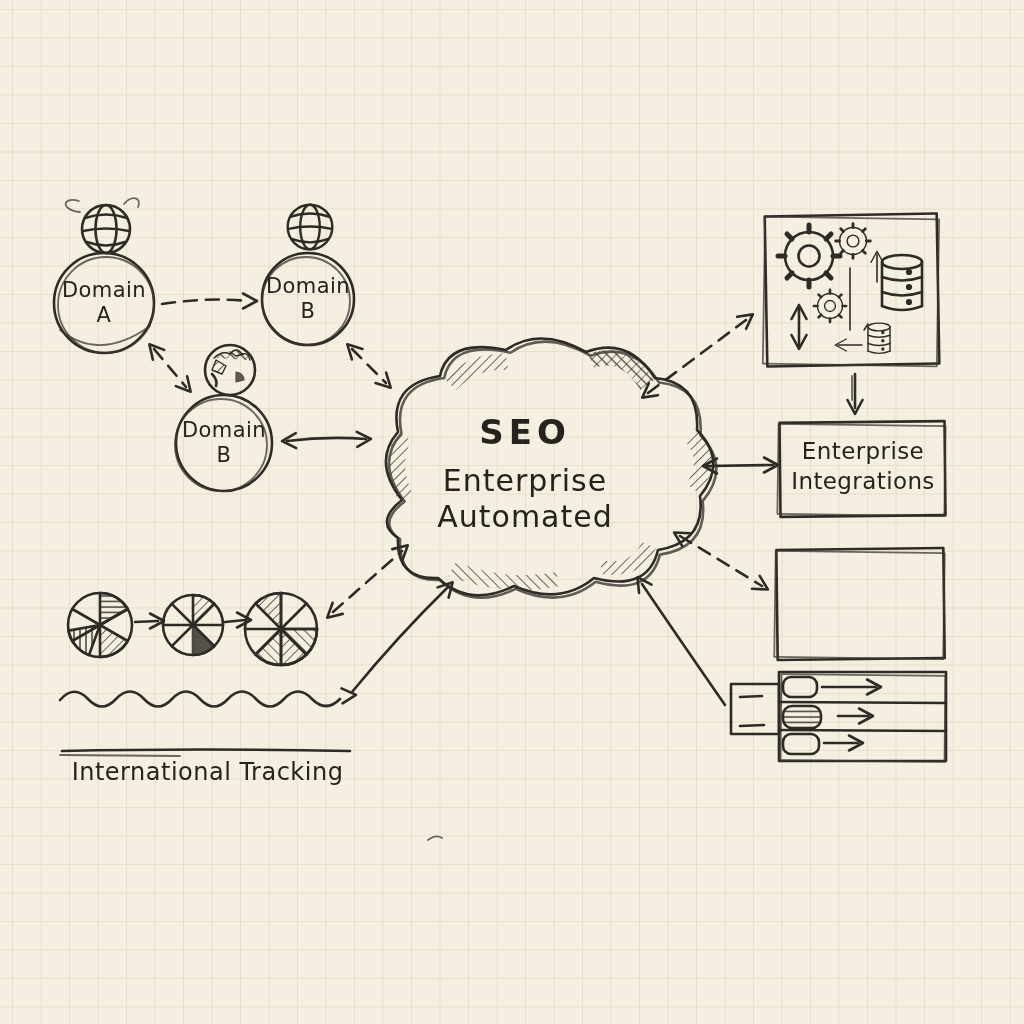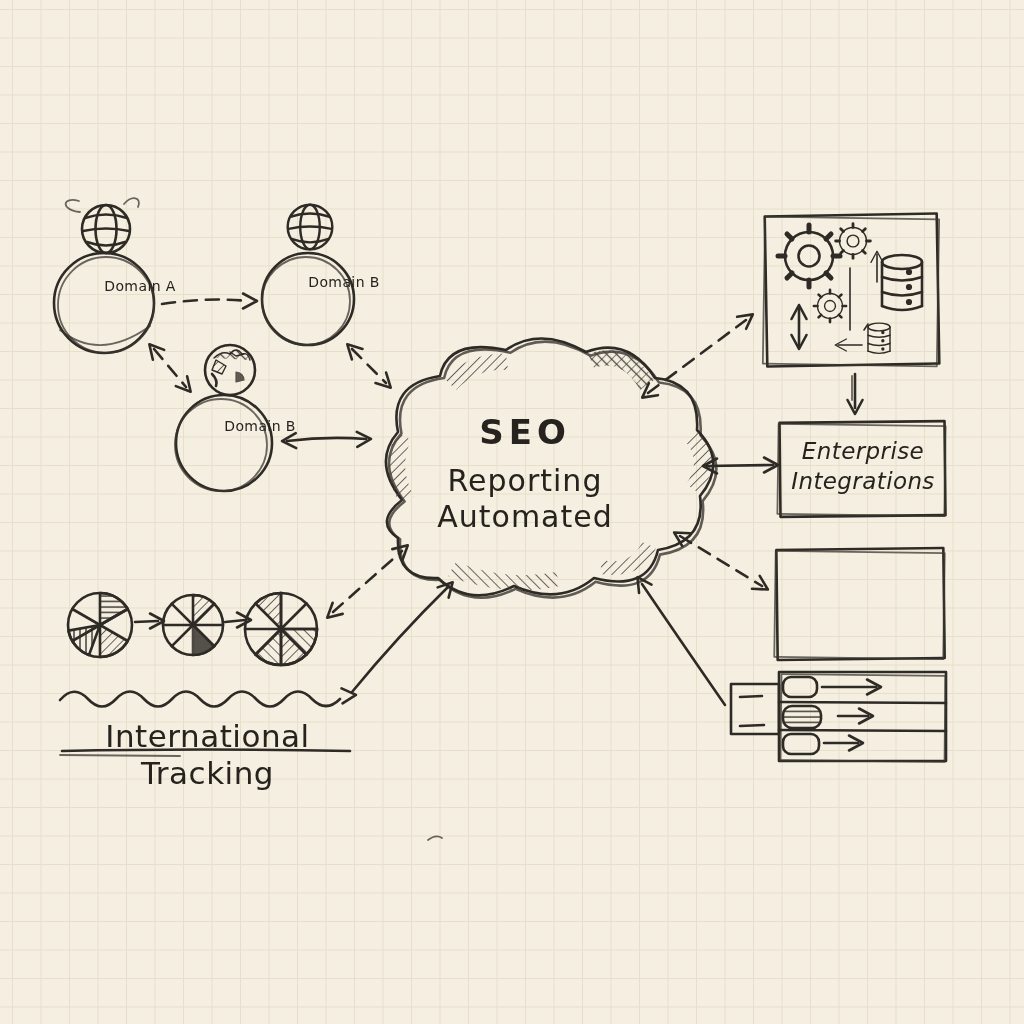--- a/index.html
+++ b/index.html
@@ -13,25 +13,25 @@
     background-position:12px 9px;
     font-family:"DejaVu Sans", sans-serif;
     color:#26231e;
   }
   svg.sketch{position:absolute;left:0;top:0;}
   .ink{stroke:#2e2b26;fill:none;stroke-width:2.6;stroke-linecap:round;stroke-linejoin:round;}
   .ink2{stroke:#3a362f;fill:none;stroke-width:1.8;stroke-linecap:round;opacity:.75;}
   .thin{stroke-width:1.6;}
   .dashed{stroke-dasharray:13 9;}
   .lbl{position:absolute;text-align:center;line-height:1.18;letter-spacing:.4px;}
-  .lbl.domain{font-size:14px;padding-left:36px;}
+  .lbl.domain{font-size:21px;}
   .seo{font-size:34px;font-weight:bold;letter-spacing:5px;}
   .cloudline{font-size:30px;letter-spacing:1px;}
-  .boxlbl{font-size:23px;line-height:1.3;font-style:italic;}
-  .intl{font-size:31px;letter-spacing:.5px;}
+  .boxlbl{font-size:23px;line-height:1.3;}
+  .intl{font-size:24px;letter-spacing:.5px;margin-top:40px;}
 </style>
 </head>
 <body>
 
 <div class="canvas">
 
 <svg class="sketch" width="1024" height="1024" viewBox="0 0 1024 1024">
   <defs>
     <path id="ah" d="M -13 -7.5 L 1 0 L -13 7.5"></path>
     <g id="gear">
@@ -279,20 +279,20 @@
       <use href="#ah" transform="translate(855,413) rotate(90)"></use>
     </g>
   </g>
 </svg>
 
 <div class="lbl domain" style="left:59px;top:278px;width:90px;">Domain A</div>
 <div class="lbl domain" style="left:263px;top:274px;width:90px;">Domain B</div>
 <div class="lbl domain" style="left:179px;top:418px;width:90px;">Domain B</div>
 
 <div class="lbl seo" style="left:420px;top:412px;width:210px;">SEO</div>
-<div class="lbl cloudline" style="left:410px;top:463px;width:230px;">Reporting</div>
+<div class="lbl cloudline" style="left:410px;top:463px;width:230px;">Enterprise</div>
 <div class="lbl cloudline" style="left:410px;top:499px;width:230px;">Automated</div>
 
 <div class="lbl boxlbl" style="left:784px;top:437px;width:158px;">Enterprise Integrations</div>
 
 <div class="lbl intl" style="left:55px;top:718px;width:305px;">International Tracking</div>
 
 </div>
 
 </body></html>

